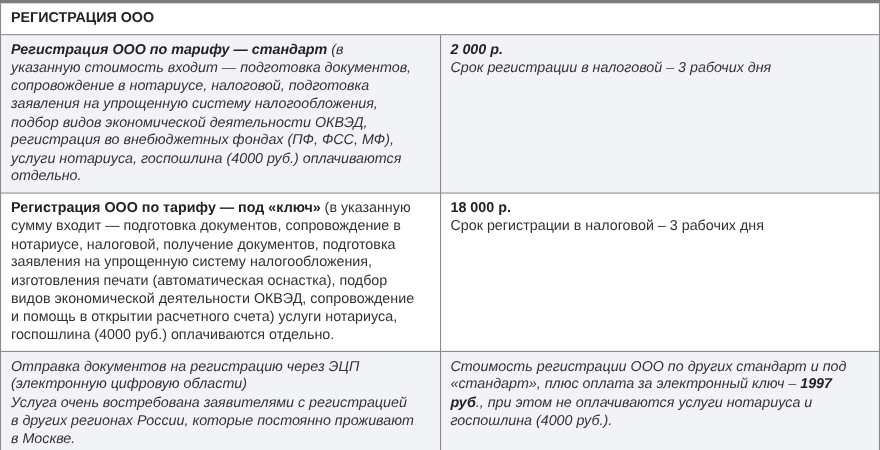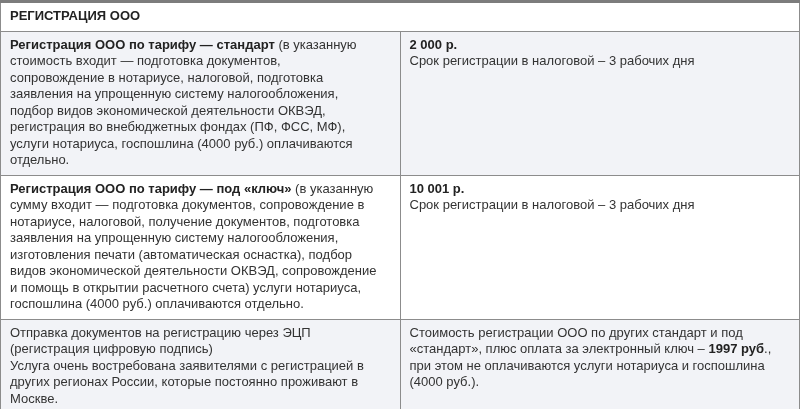--- a/index.html
+++ b/index.html
@@ -32,21 +32,21 @@
     color: var(--text);
     border-top: 3px solid var(--top-border);
   }
   table.pricing td {
     border: 1px solid var(--border);
     padding: 5px 22px 6px 9px;
     vertical-align: top;
     text-align: left;
     background: var(--row-bg);
   }
-  table.pricing tr.stripe td { background: var(--stripe-bg); }
+  table.pricing tr.stripe td { background: var(--stripe-bg); font-style: italic; }
   td.col-left  { width: 398px; }
   td.col-right { width: 402px; }
   .b { font-weight: bold; color: var(--bold-text); }
   td.header-cell {
     font-weight: bold;
     color: var(--bold-text);
     padding-top: 6px;
     padding-bottom: 6px;
   }
 </style>
@@ -65,28 +65,28 @@
       <td class="col-left"><span class="b">Регистрация ООО по тарифу — стандарт</span><span> (в указанную стоимость входит — подготовка документов, сопровождение в нотариусе, налоговой, подготовка заявления на упрощенную систему налогообложения, подбор видов экономической деятельности ОКВЭД, регистрация во внебюджетных фондах (ПФ, ФСС, МФ), услуги нотариуса, госпошлина (4000 руб.) оплачиваются отдельно.</span></td>
       <td class="col-right">
         <div class="b">2 000 р.</div>
         <div>Срок регистрации в налоговой – 3 рабочих дня</div>
       </td>
     </tr>
 
     <tr>
       <td class="col-left"><span class="b">Регистрация ООО по тарифу — под «ключ»</span><span> (в указанную сумму входит — подготовка документов, сопровождение в нотариусе, налоговой, получение документов, подготовка заявления на упрощенную систему налогообложения, изготовления печати (автоматическая оснастка), подбор видов экономической деятельности ОКВЭД, сопровождение и помощь в открытии расчетного счета) услуги нотариуса, госпошлина (4000 руб.) оплачиваются отдельно.</span></td>
       <td class="col-right">
-        <div class="b">10 001 р.</div>
+        <div class="b">18 000 р.</div>
         <div>Срок регистрации в налоговой – 3 рабочих дня</div>
       </td>
     </tr>
 
     <tr class="stripe">
       <td class="col-left">
-        <div>Отправка документов на регистрацию через ЭЦП (регистрация цифровую подпись)</div>
+        <div>Отправка документов на регистрацию через ЭЦП (электронную цифровую области)</div>
         <div>Услуга очень востребована заявителями с регистрацией в других регионах России, которые постоянно проживают в Москве.</div>
       </td>
       <td class="col-right"><span>Стоимость регистрации ООО по других стандарт и под «стандарт», плюс оплата за электронный ключ – </span><span class="b">1997 руб</span><span>., при этом не оплачиваются услуги нотариуса и госпошлина (4000 руб.).</span></td>
     </tr>
 
     <tr>
       <td class="col-left">Услуги по регистрации предприятий в Московской области</td>
       <td class="col-right">+ 2 000 р. за аналогичные услуги в Москве</td>
     </tr>
 

